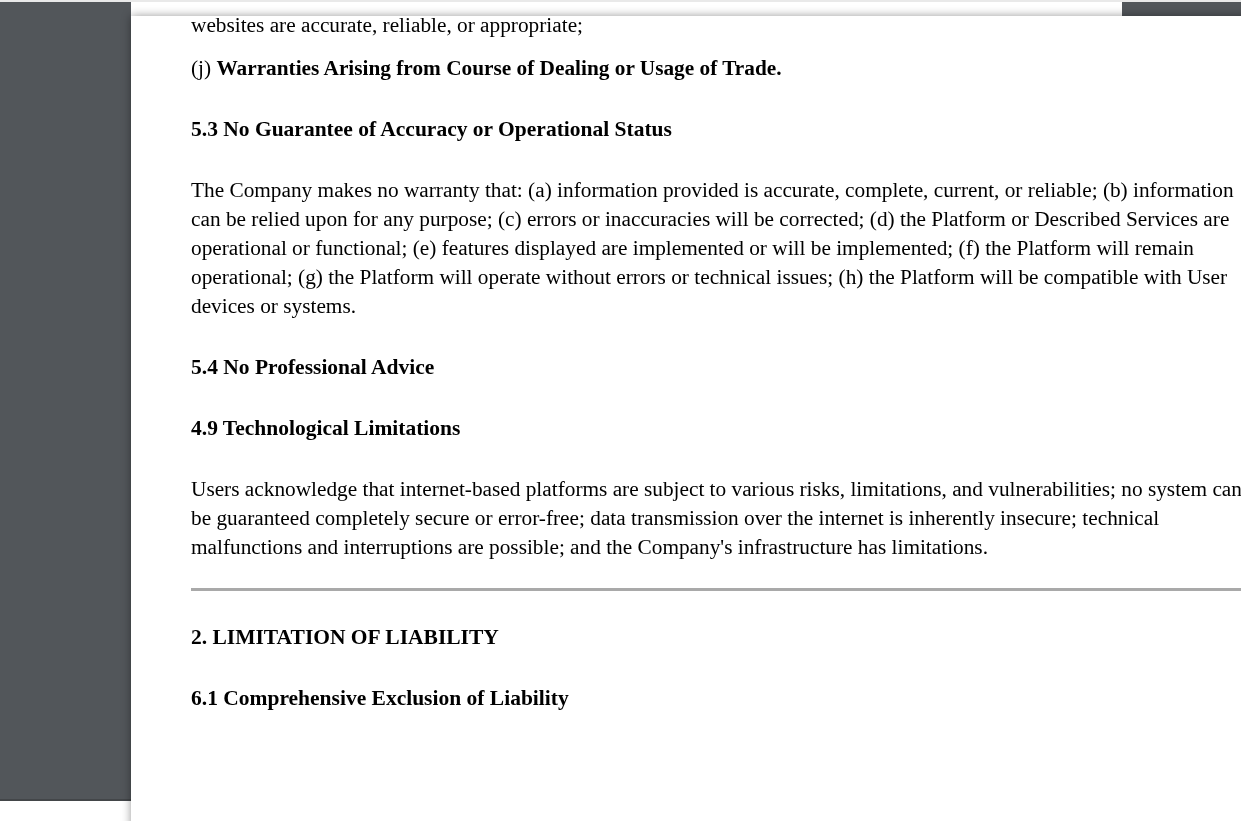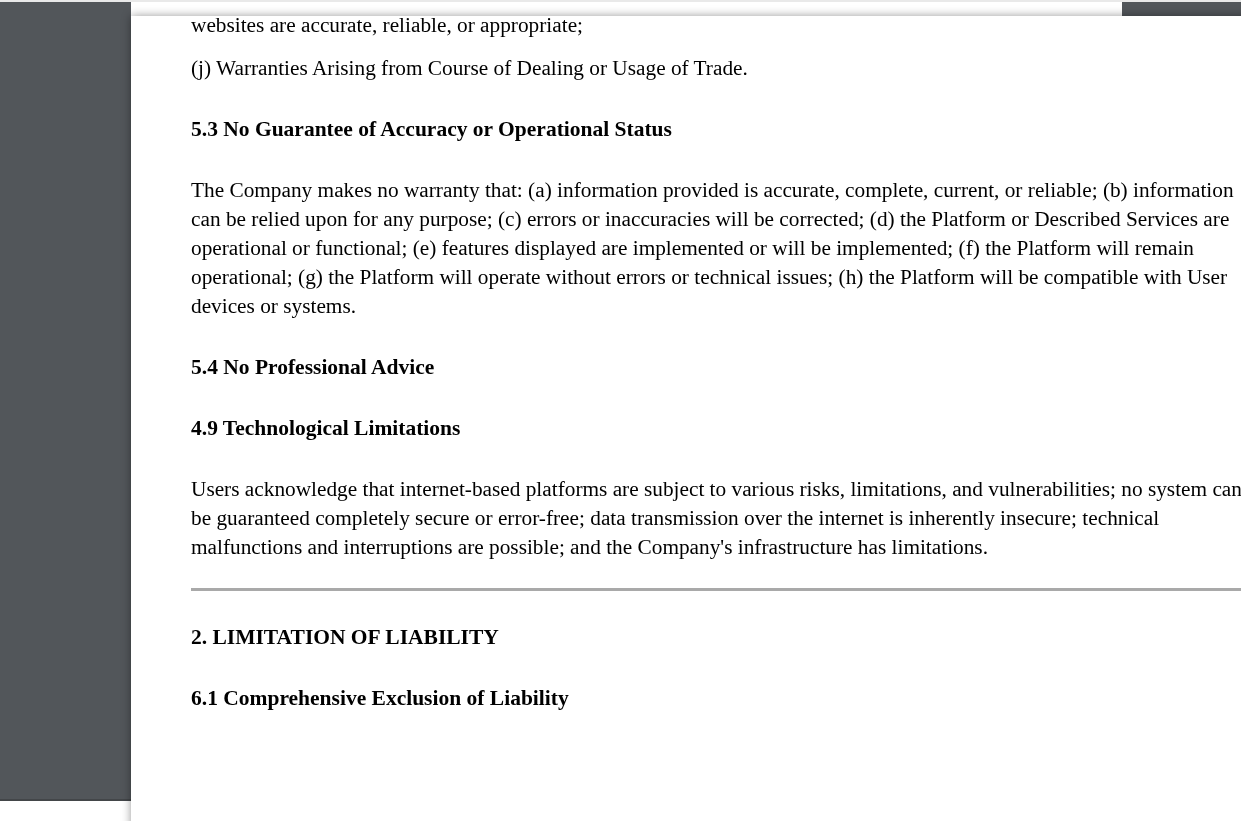--- a/index.html
+++ b/index.html
@@ -64,21 +64,21 @@
     font-size: 21.5px;
     line-height: 29px;
     font-weight: bold;
   }
   .doc hr {
     border: none;
     height: 3px;
     background: #a9a9a9;
     margin: 26px 0 23px 0;
   }
-  .bold-run { font-weight: normal; }
+  .bold-run { font-weight: bold; }
 </style>
 </head>
 <body>
 
 <div class="viewer">
 
   <div class="gutter-left"></div>
   <div class="gutter-right"></div>
   <div class="top-strip"></div>
 

